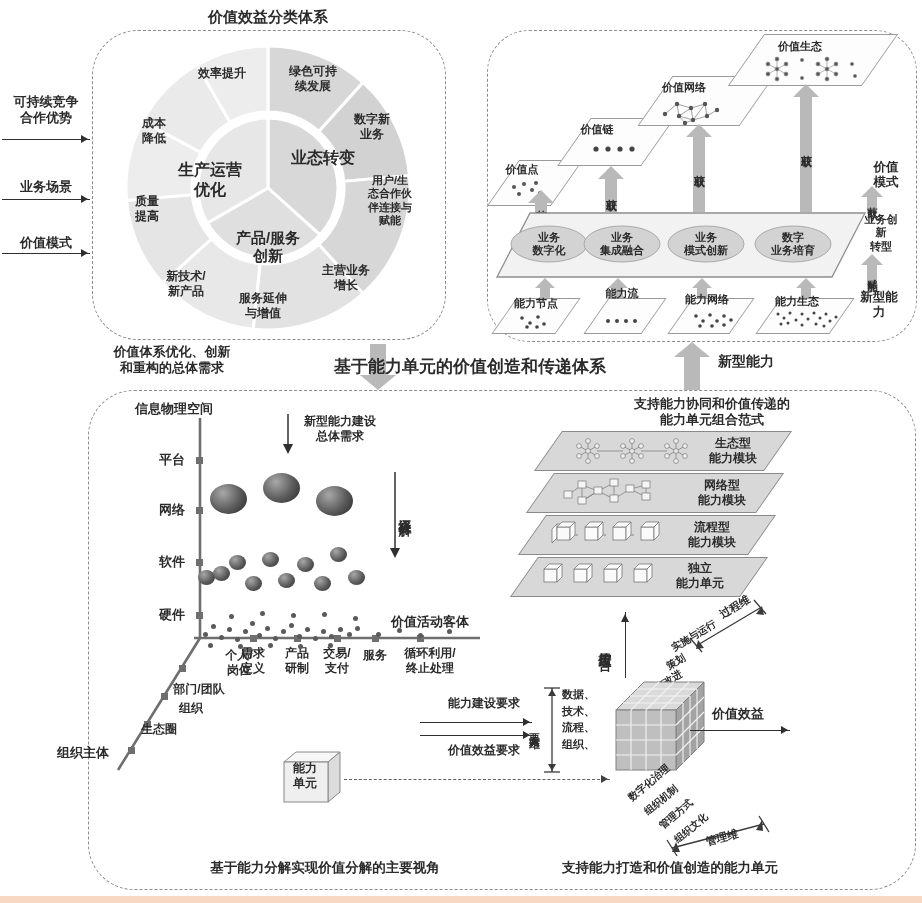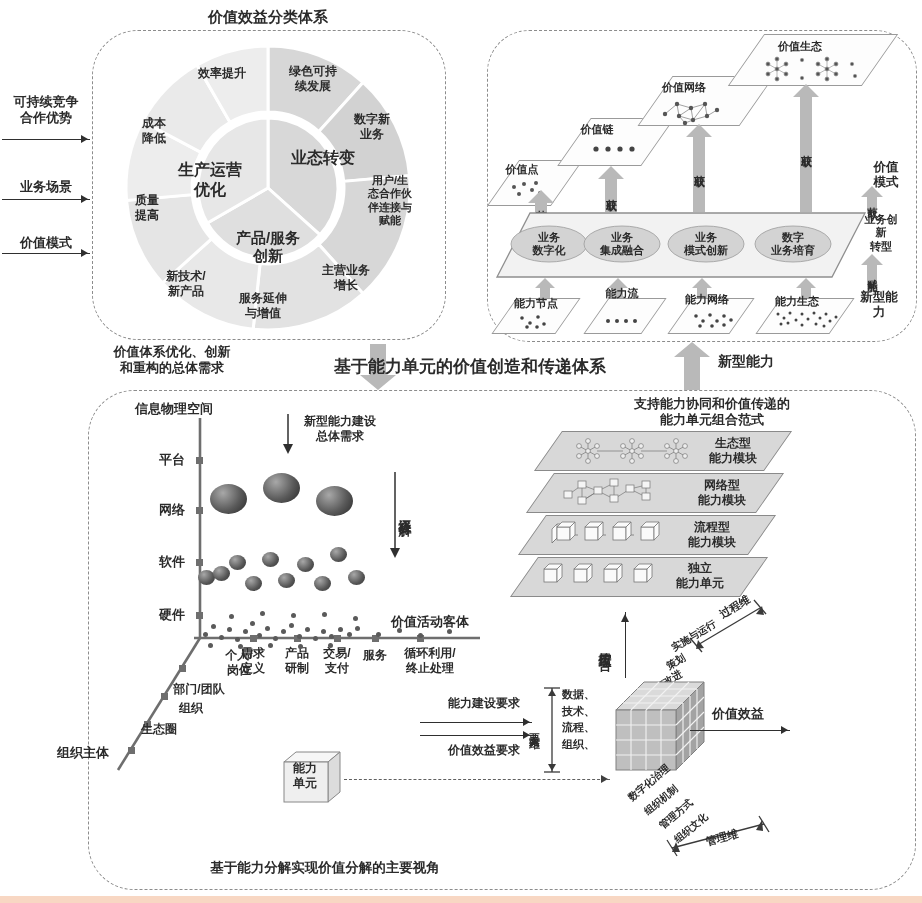--- a/index.html
+++ b/index.html
@@ -65,21 +65,21 @@
   <div class="lbl ctr sz11" style="left:390px;top:201px;">用户/生
 态合作伙
 伴连接与
 赋能</div>
   <div class="lbl ctr" style="left:346px;top:278px;">主营业务
 增长</div>
   <div class="lbl ctr" style="left:263px;top:306px;">服务延伸
 与增值</div>
   <div class="lbl ctr" style="left:186px;top:284px;">新技术/
 新产品</div>
-  <div class="lbl ctr" style="left:147px;top:209px;font-family:Liberation Mono, monospace;">质量
+  <div class="lbl ctr" style="left:147px;top:209px;">质量
 提高</div>
   <div class="lbl ctr" style="left:154px;top:131px;">成本
 降低</div>
 
   <div class="lbl ctr sz13" style="left:46px;top:110px;">可持续竞争
 合作优势</div>
   <div class="harrow" style="left:2px;top:139px;width:88px;"></div>
   <div class="lbl ctr sz13" style="left:46px;top:187px;">业务场景</div>
   <div class="harrow" style="left:2px;top:199px;width:88px;"></div>
   <div class="lbl ctr sz13" style="left:46px;top:243px;">价值模式</div>
@@ -560,20 +560,21 @@
     <g stroke="#3a3a3a" stroke-width="1.3">
       <line x1="8" y1="36" x2="100" y2="12"></line>
       <line x1="3" y1="28" x2="13" y2="44"></line>
       <line x1="95" y1="4" x2="105" y2="20"></line>
     </g>
     <polygon points="12,30 16,40 8,40" fill="#3a3a3a"></polygon>
     <polygon points="92,18 98,8 99,19" fill="#3a3a3a"></polygon>
   </svg>
   <div class="lbl sz11 b" style="left:722px;top:838px;transform:translate(-50%,-50%) rotate(-15deg);">管理维</div>
 
+  <div class="lbl ctr b" style="left:670px;top:868px;font-size:13.5px;">支持能力打造和价值创造的能力单元</div>
 
   <div class="strip"></div>
 <div class="sphere-l" style="left: 209.5px; top: 484px;"></div>
     <div class="sphere-l" style="left: 262.5px; top: 473px;"></div>
     <div class="sphere-l" style="left: 315.5px; top: 486px;"></div>
     <div class="sphere-m" style="left: 197.5px; top: 569.5px;"></div>
     <div class="sphere-m" style="left: 212.5px; top: 565.5px;"></div>
     <div class="sphere-m" style="left: 228.5px; top: 554.5px;"></div>
     <div class="sphere-m" style="left: 244.5px; top: 575.5px;"></div>
     <div class="sphere-m" style="left: 261.5px; top: 551.5px;"></div>

